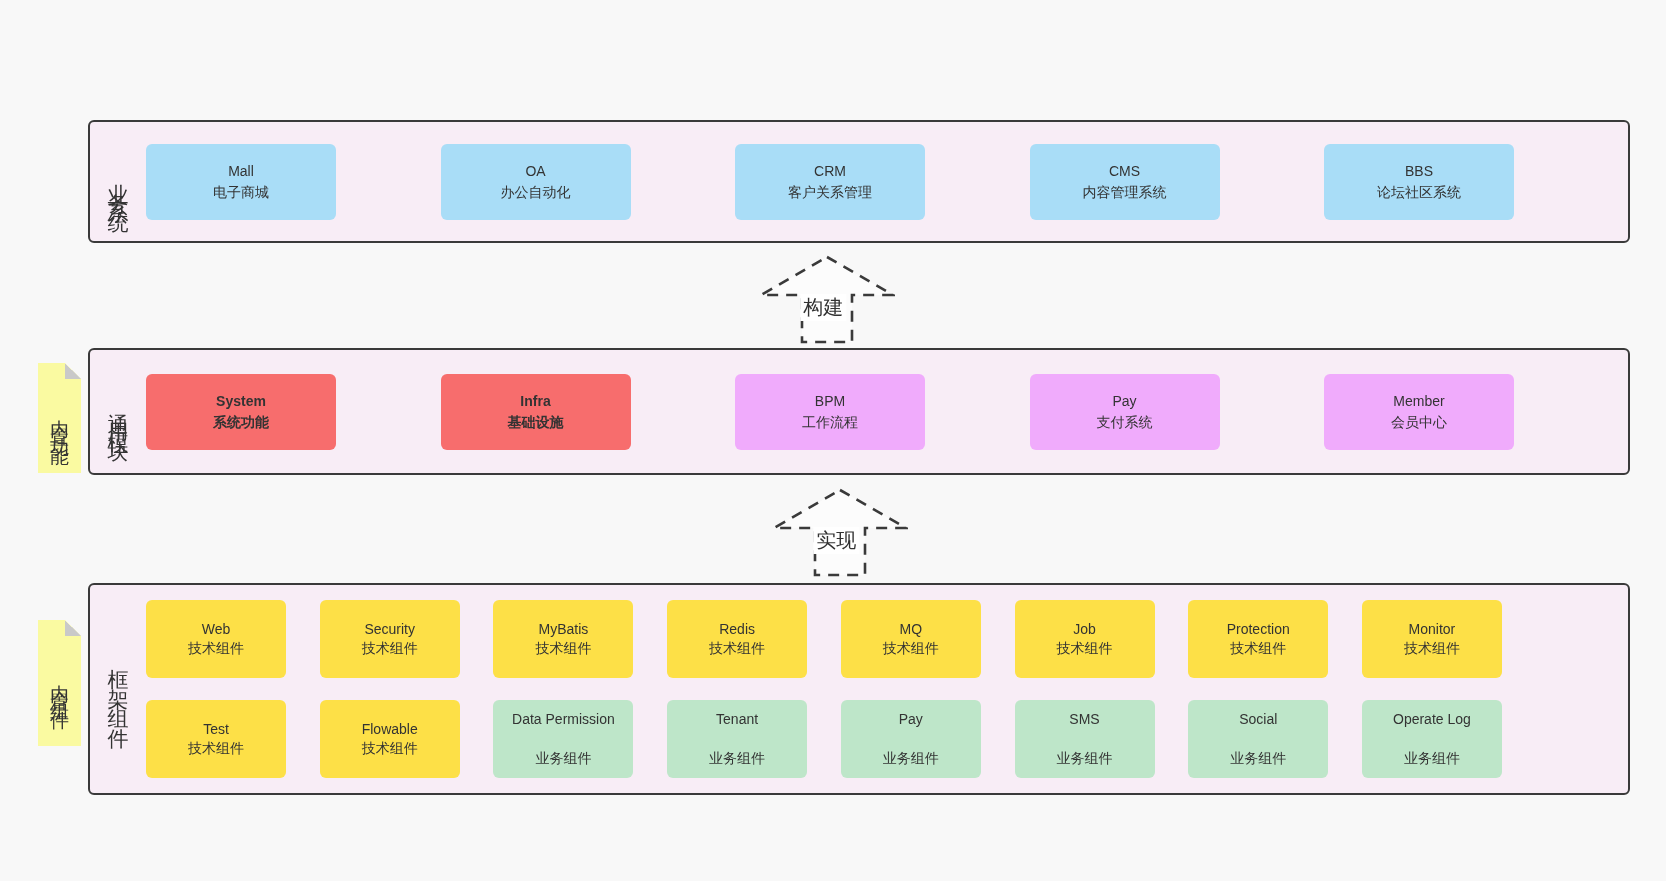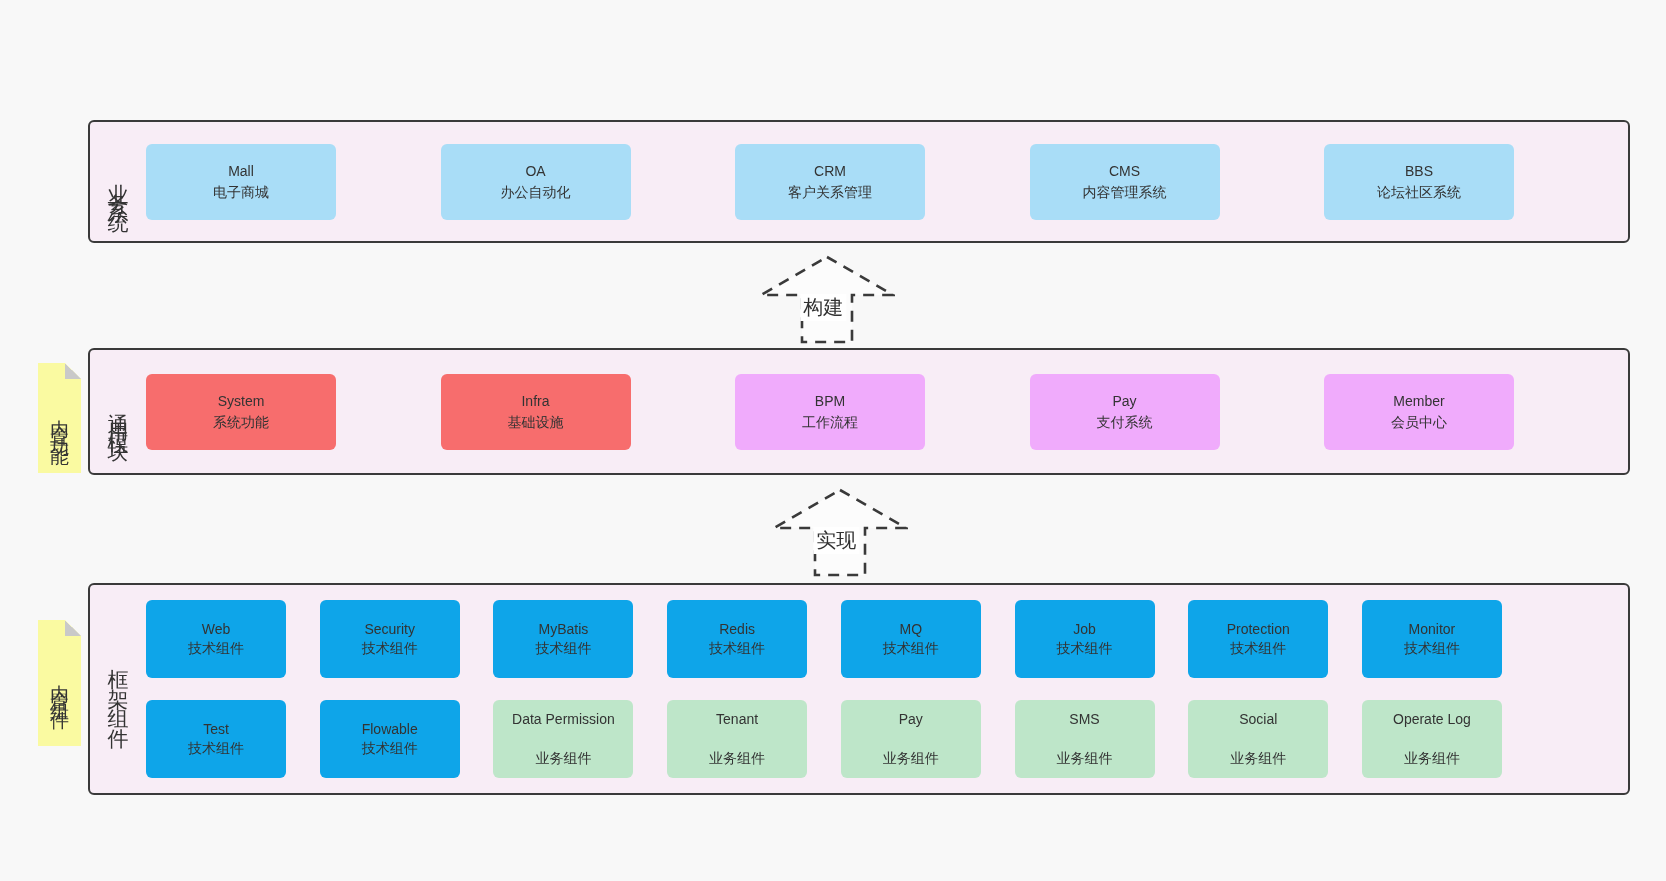--- a/index.html
+++ b/index.html
@@ -60,23 +60,23 @@
     display:flex;flex-direction:column;
     align-items:center;justify-content:center;
     text-align:center;
     font-size:14px;
     line-height:1.45;
     padding:3px 6px;
     color:#333;
   }
   .band-2 .box{width:140px;height:78px;line-height:1.35;}
   .v-blue{background:#a9ddf7;}
-  .v-red{background:#f76d6d;}
+  .v-red{background:#f76d6d;font-weight:bold;}
   .v-pink{background:#f0abfc;}
-  .v-green{background:#0ea5e9;}
+  .v-green{background:#fde047;}
   .v-lightgreen{background:#bee6c9;gap:20px;}
   
   .note{
     position:absolute;
     left:38px;width:43px;
     background:#fafaa1;
     clip-path:polygon(0 0,calc(100% - 16px) 0,100% 16px,100% 100%,0 100%);
     display:flex;align-items:center;justify-content:center;
     writing-mode:vertical-rl;
     text-orientation:upright;

